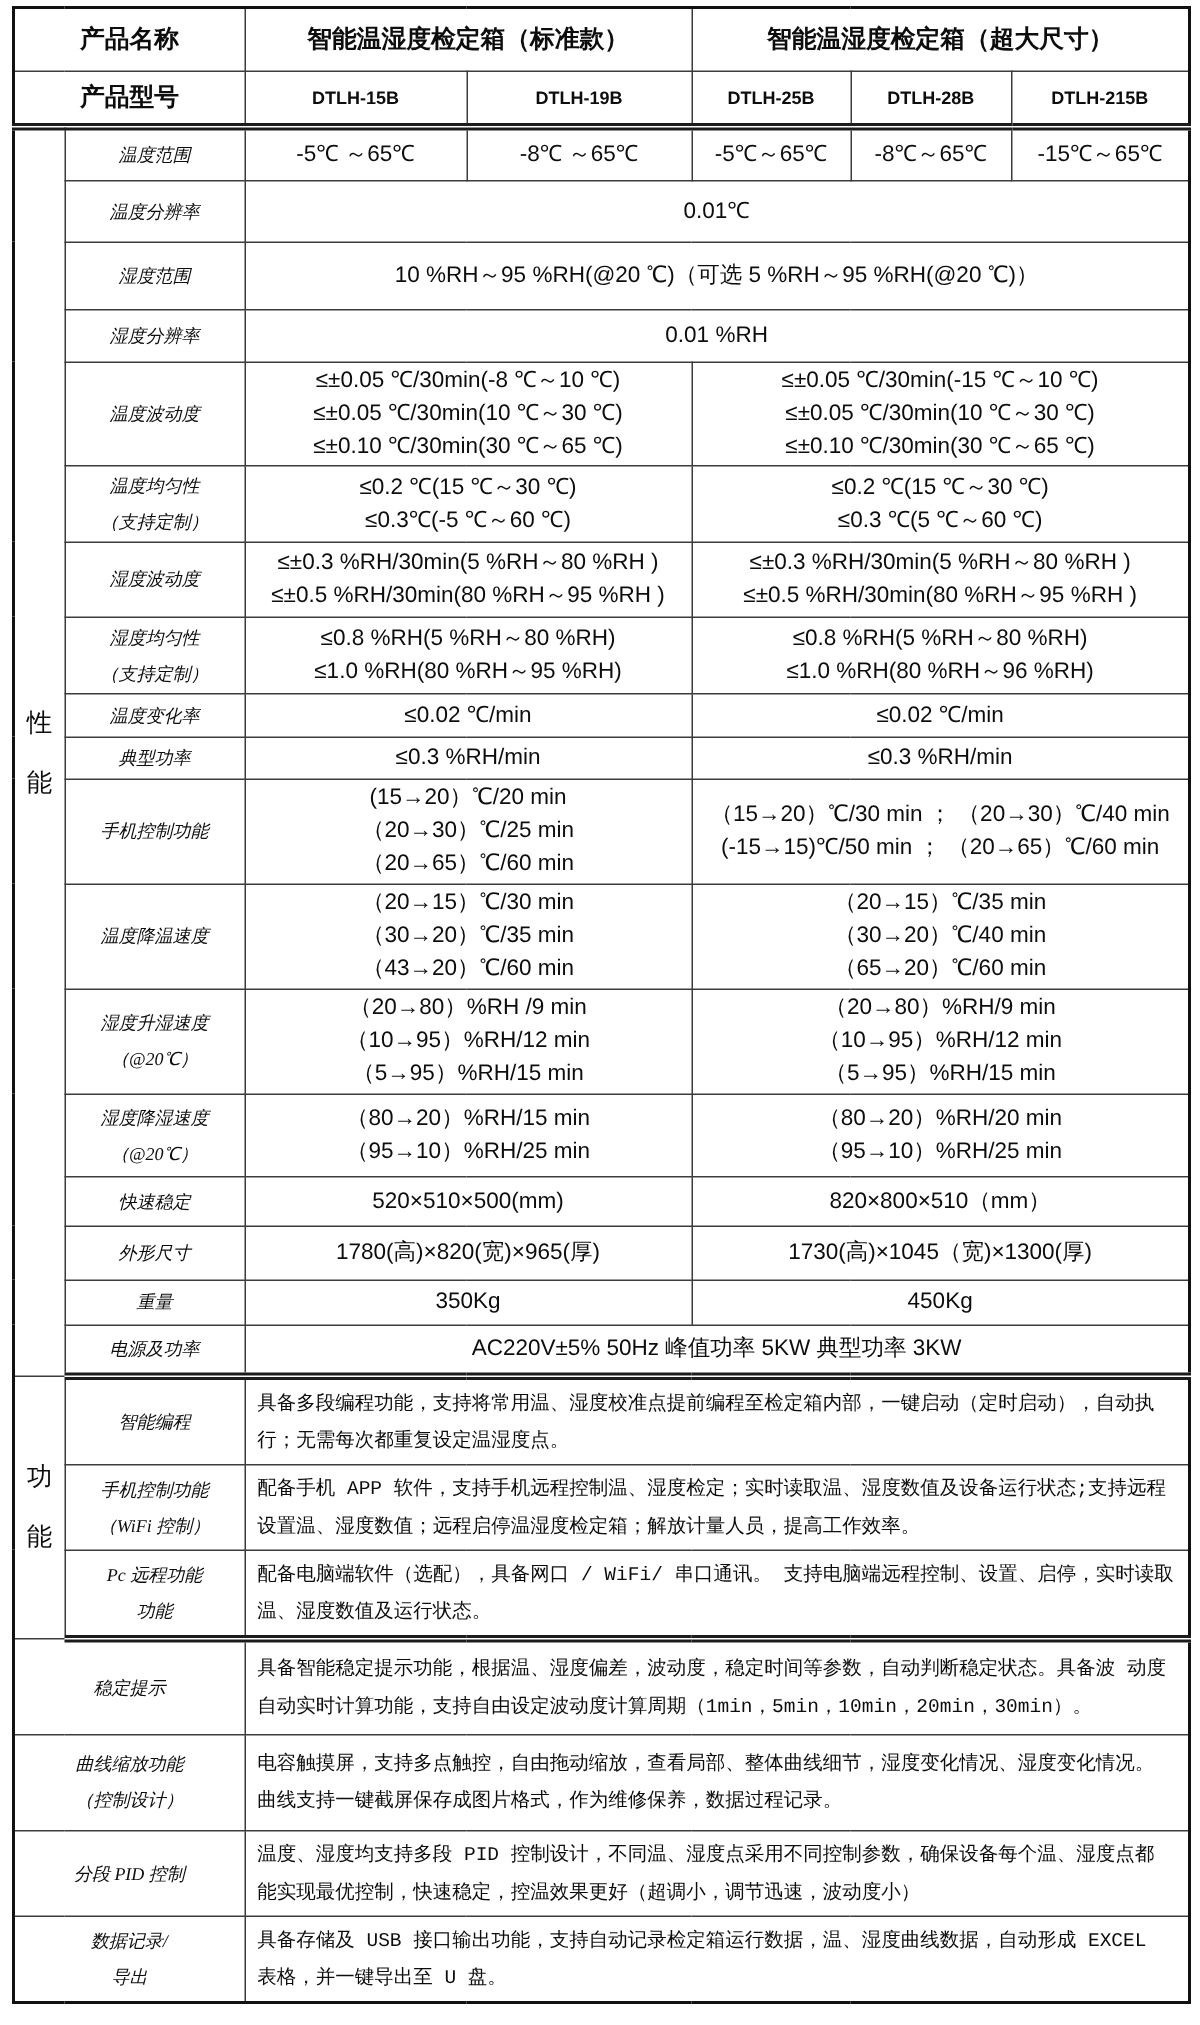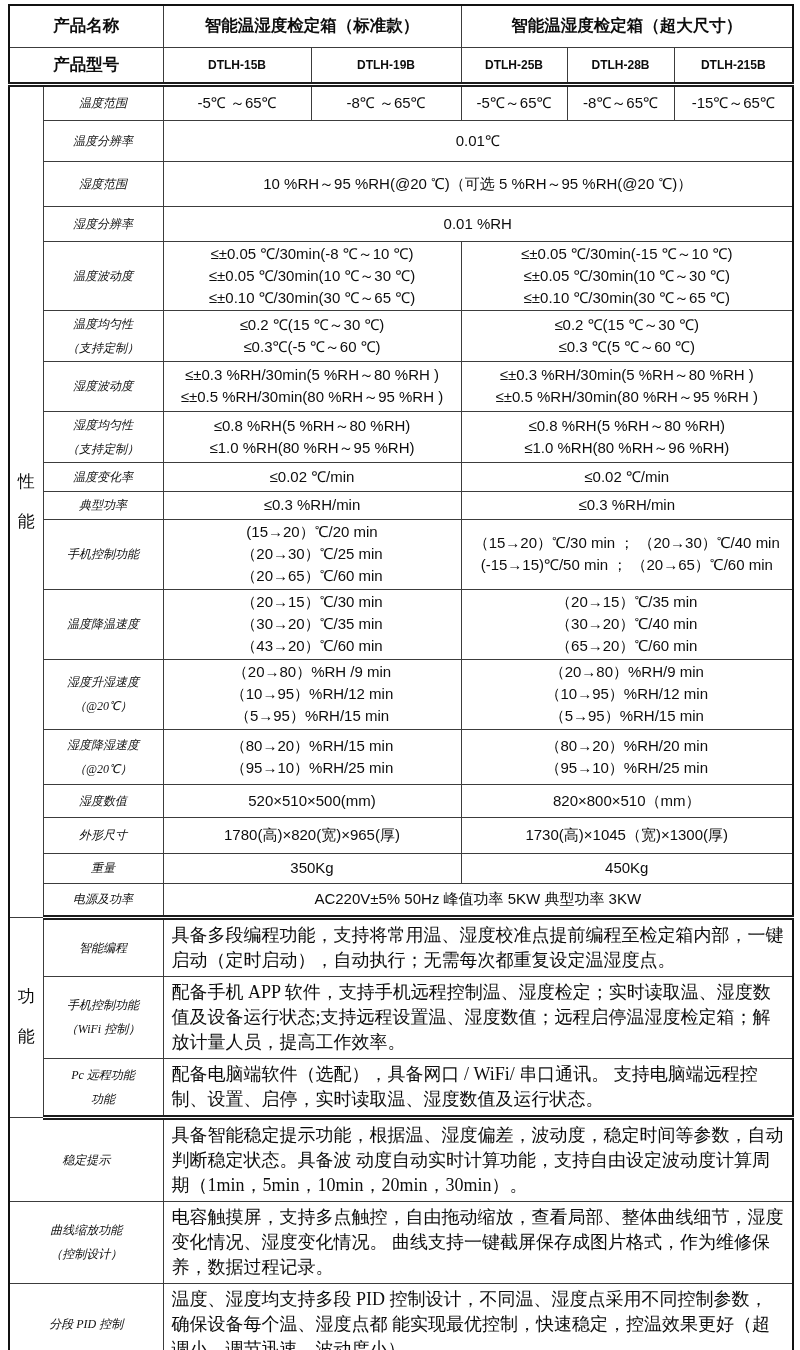--- a/index.html
+++ b/index.html
@@ -16,22 +16,22 @@
     white-space:pre-line;overflow:hidden;
     font-size:15px;line-height:22px;
   }
   
   td.lb{font-family:"Liberation Serif",serif;font-size:12px;line-height:24px;font-style:italic;}
   td.hd{font-family:Liberation Serif, serif;font-weight:bold;font-size:16.5px;}
   
   td.vl{font-family:"Liberation Sans",sans-serif;font-weight:normal;font-size:15px;}
   td.md{font-family:"Liberation Sans",sans-serif;font-weight:bold;font-size:12px;}
   td.pr{
-    font-family:Liberation Serif, serif;
-    text-align:left;font-size:18px;line-height:25px;
+    font-family:Liberation Mono, monospace;
+    text-align:left;font-size:13px;line-height:25px;
     padding:3px 8px;white-space:normal;
   }
   td.sec{
     font-family:"Liberation Serif",serif;
     font-size:17px;line-height:40px;letter-spacing:0;
     padding:0;
   }
   tr.sep > td{border-bottom:5px double #1c1c1c;}
 </style>
 </head>
@@ -156,21 +156,21 @@
   </tr>
   <tr style="height:55px">
     <td class="lb">湿度降湿速度
 （@20℃）</td>
     <td colspan="2" class="vl">（80→20）%RH/15 min
 （95→10）%RH/25 min</td>
     <td colspan="3" class="vl">（80→20）%RH/20 min
 （95→10）%RH/25 min</td>
   </tr>
   <tr style="height:33px">
-    <td class="lb">湿度数值</td>
+    <td class="lb">快速稳定</td>
     <td colspan="2" class="vl">520×510×500(mm)</td>
     <td colspan="3" class="vl">820×800×510（mm）</td>
   </tr>
   <tr style="height:36px">
     <td class="lb">外形尺寸</td>
     <td colspan="2" class="vl">1780(高)×820(宽)×965(厚)</td>
     <td colspan="3" class="vl">1730(高)×1045（宽)×1300(厚)</td>
   </tr>
   <tr style="height:30px">
     <td class="lb">重量</td>

